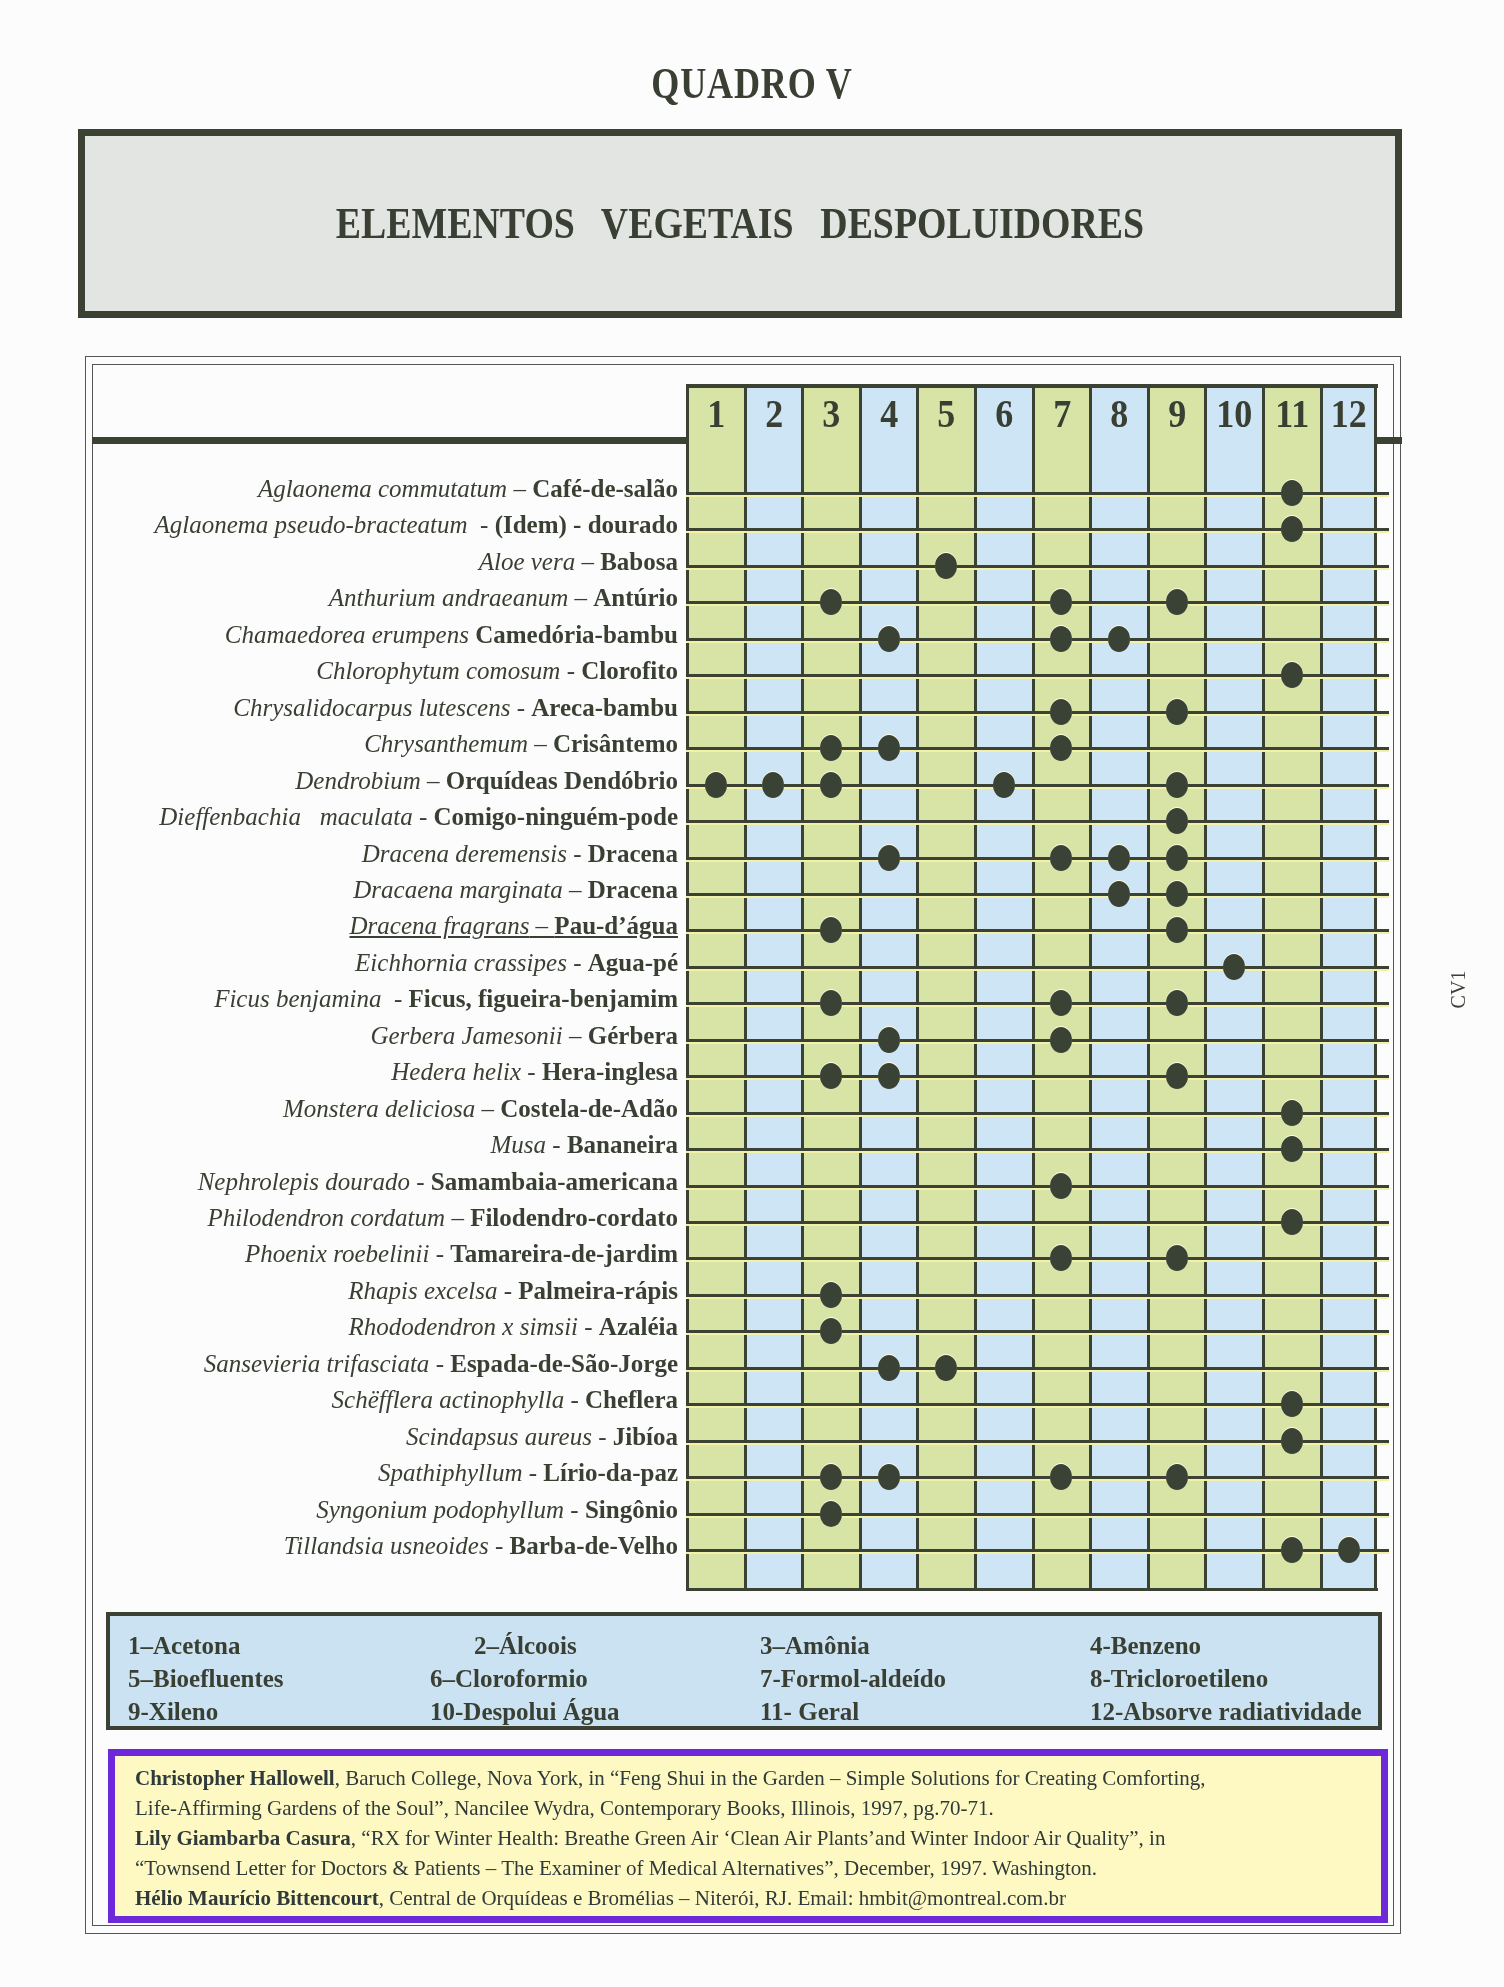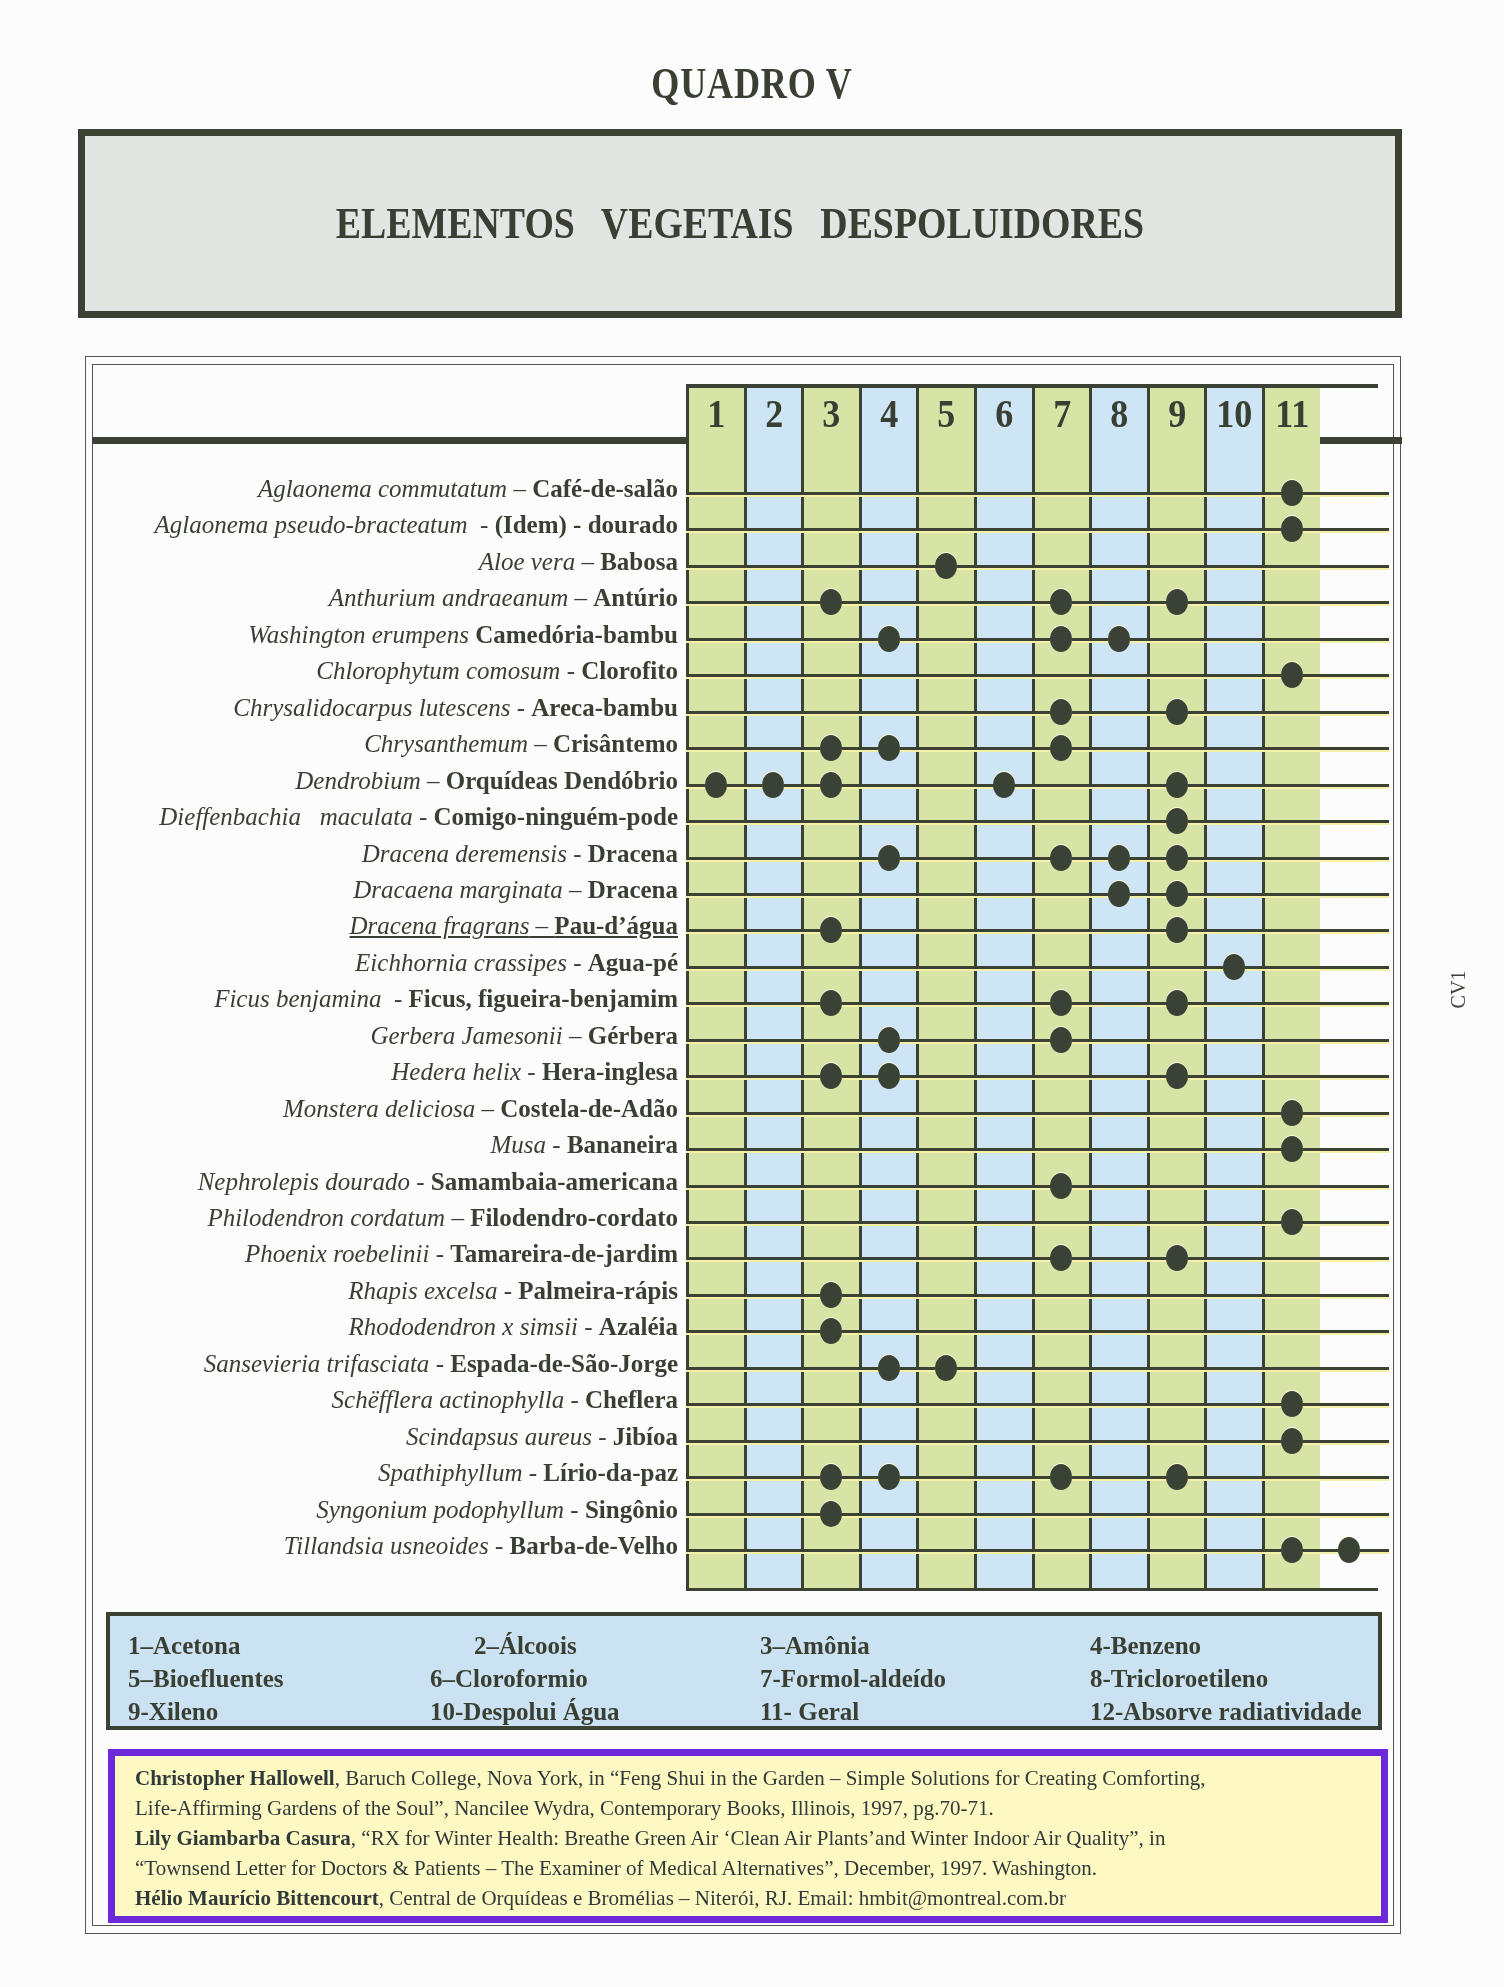--- a/index.html
+++ b/index.html
@@ -74,20 +74,23 @@
       <div class="colhead">8</div>
     </div>
     <div class="col g" style="left: 460.8px;">
       <div class="colhead">9</div>
     </div>
     <div class="col b" style="left: 518.4px;">
       <div class="colhead">10</div>
     </div>
     <div class="col g" style="left: 576px;">
       <div class="colhead">11</div>
+    </div>
+    <div class="col b last" style="left: 633.6px;">
+      <div class="colhead">12</div>
     </div>
     <div id="grid-top"></div>
     <div id="grid-bottom"></div>
     <div class="rowline" style="top: 108px;"></div>
     <div class="dot" style="left: 594.8px; top: 96px;"></div>
     <div class="rowline" style="top: 144.45px;"></div>
     <div class="dot" style="left: 594.8px; top: 132.45px;"></div>
     <div class="rowline" style="top: 180.9px;"></div>
     <div class="dot" style="left: 249.2px; top: 168.9px;"></div>
     <div class="rowline" style="top: 217.35px;"></div>
@@ -170,21 +173,21 @@
     <div class="dot" style="left: 134px; top: 1116.6px;"></div>
     <div class="rowline" style="top: 1165.05px;"></div>
     <div class="dot" style="left: 594.8px; top: 1153.05px;"></div>
     <div class="dot" style="left: 652.4px; top: 1153.05px;"></div>
   </div>
 <div id="plants">
     <div class="plant" style="top: 471px; white-space: pre;"><span class="sci">Aglaonema commutatum</span><span> – </span><span class="com">Café-de-salão</span></div>
     <div class="plant" style="top: 507.45px; white-space: pre;"><span class="sci">Aglaonema pseudo-bracteatum</span><span>  - </span><span class="com">(Idem) - dourado</span></div>
     <div class="plant" style="top: 543.9px; white-space: pre;"><span class="sci">Aloe vera</span><span> – </span><span class="com">Babosa</span></div>
     <div class="plant" style="top: 580.35px; white-space: pre;"><span class="sci">Anthurium andraeanum</span><span> – </span><span class="com">Antúrio</span></div>
-    <div class="plant" style="top: 616.8px; white-space: pre;"><span class="sci">Washington erumpens</span><span> </span><span class="com">Camedória-bambu</span></div>
+    <div class="plant" style="top: 616.8px; white-space: pre;"><span class="sci">Chamaedorea erumpens</span><span> </span><span class="com">Camedória-bambu</span></div>
     <div class="plant" style="top: 653.25px; white-space: pre;"><span class="sci">Chlorophytum comosum</span><span> - </span><span class="com">Clorofito</span></div>
     <div class="plant" style="top: 689.7px; white-space: pre;"><span class="sci">Chrysalidocarpus lutescens</span><span> - </span><span class="com">Areca-bambu</span></div>
     <div class="plant" style="top: 726.15px; white-space: pre;"><span class="sci">Chrysanthemum</span><span> – </span><span class="com">Crisântemo</span></div>
     <div class="plant" style="top: 762.6px; white-space: pre;"><span class="sci">Dendrobium</span><span> – </span><span class="com">Orquídeas Dendóbrio</span></div>
     <div class="plant" style="top: 799.05px; white-space: pre;"><span class="sci">Dieffenbachia   maculata</span><span> - </span><span class="com">Comigo-ninguém-pode</span></div>
     <div class="plant" style="top: 835.5px; white-space: pre;"><span class="sci">Dracena deremensis</span><span> - </span><span class="com">Dracena</span></div>
     <div class="plant" style="top: 871.95px; white-space: pre;"><span class="sci">Dracaena marginata</span><span> – </span><span class="com">Dracena</span></div>
     <div class="plant" style="top: 908.4px; white-space: pre; text-decoration: underline;"><span class="sci">Dracena fragrans</span><span> – </span><span class="com">Pau-d’água</span></div>
     <div class="plant" style="top: 944.85px; white-space: pre;"><span class="sci">Eichhornia crassipes</span><span> - </span><span class="com">Agua-pé</span></div>
     <div class="plant" style="top: 981.3px; white-space: pre;"><span class="sci">Ficus benjamina</span><span>  - </span><span class="com">Ficus, figueira-benjamim</span></div>

